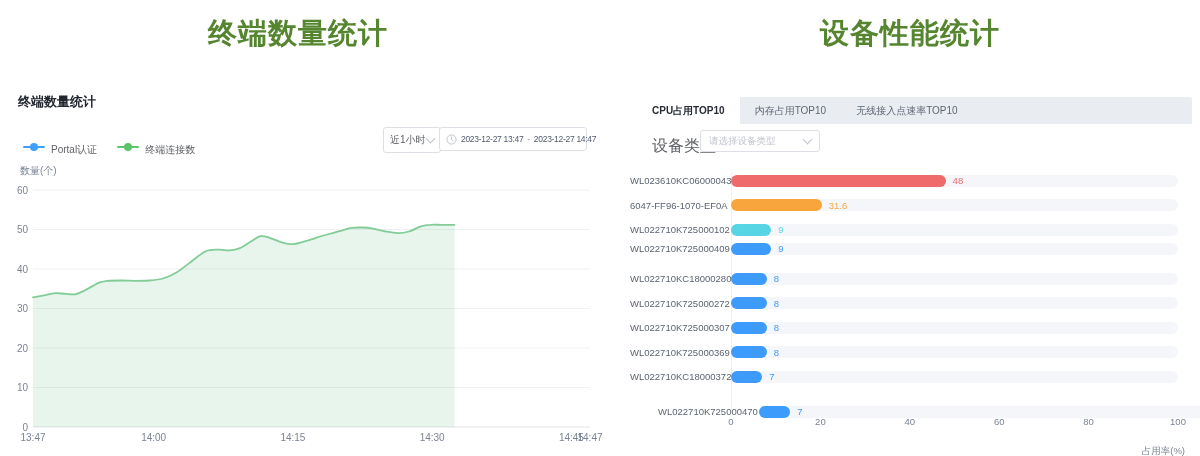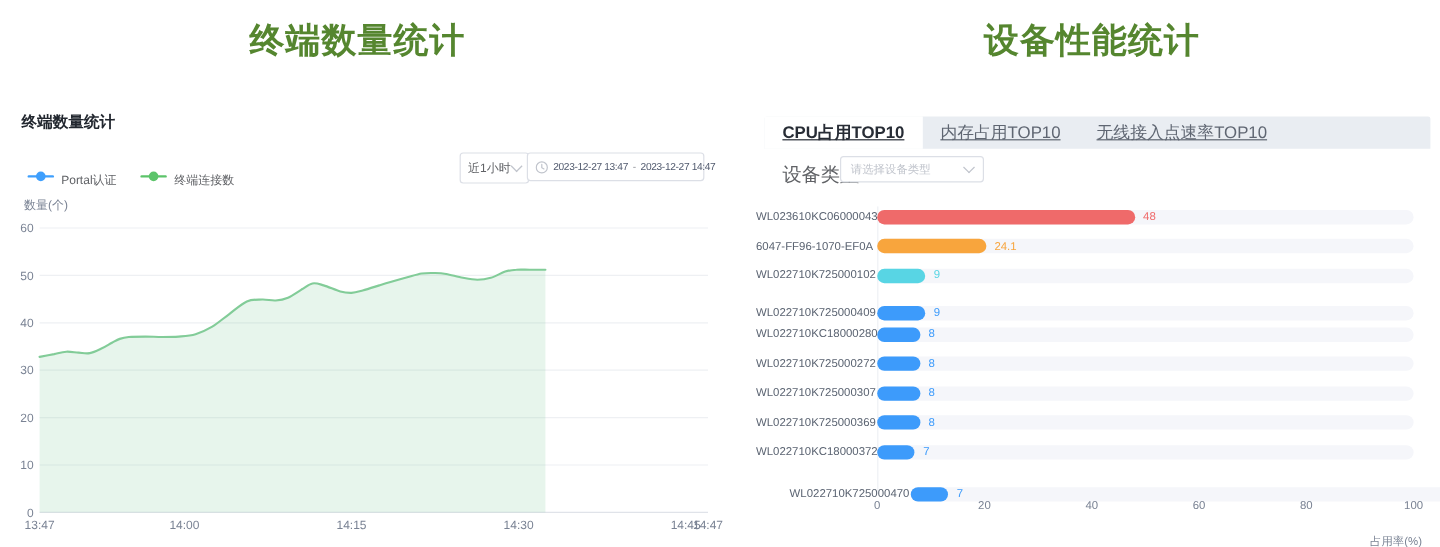--- a/index.html
+++ b/index.html
@@ -45,22 +45,22 @@
   .legend-label{font-size:10px;color:#606266;}
 
   #line-chart-svg{left:0;top:160px;}
 
   
   #tab-strip{
     left:637px;top:97px;width:555px;height:27px;background:#e9edf2;
     display:flex;align-items:stretch;border-radius:2px 2px 0 0;
   }
   .tab{
-    display:flex;align-items:center;padding:0 15px;font-size:14px;color:#5f6672;
-    cursor:pointer;white-space:nowrap;text-decoration:underline;
+    display:flex;align-items:center;padding:0 15px;font-size:10px;color:#5f6672;
+    cursor:pointer;white-space:nowrap;
   }
   .tab.active{background:#ffffff;font-weight:bold;color:#272c35;}
 
   #device-type-label{left:652px;top:136px;font-size:16px;color:#606266;}
   #device-type-select{left:700px;top:130px;width:120px;justify-content:space-between;padding:0 8px;height:22px;}
   #device-type-select .placeholder{font-size:9.5px;color:#c0c4cc;white-space:nowrap;}
 
   #bar-chart{left:630px;top:168px;width:570px;height:288px;}
   .bar-row{position:absolute;left:0;width:100%;height:25px;}
   .bar-row .cat-label{
@@ -160,29 +160,29 @@
 <div class="bar-row" style="top: 0px;">
       <div class="cat-label">WL023610KC06000043</div>
       <div class="track"></div>
       <div class="bar" style="width: 214.6px; background: rgb(239, 106, 106);"></div>
       <div class="val" style="left: 322.6px; color: rgb(239, 106, 106);">48</div>
     </div>
     <div class="bar-row" style="top: 24.5px;">
       <div class="cat-label">6047-FF96-1070-EF0A</div>
       <div class="track"></div>
       <div class="bar" style="width: 90.7px; background: rgb(248, 165, 61);"></div>
-      <div class="val" style="left: 198.7px; color: rgb(248, 165, 61);">24.1</div>
+      <div class="val" style="left: 198.7px; color: rgb(248, 165, 61);">31.6</div>
     </div>
     <div class="bar-row" style="top: 49px;">
       <div class="cat-label">WL022710K725000102</div>
       <div class="track"></div>
       <div class="bar" style="width: 40.2px; background: rgb(88, 213, 228);"></div>
       <div class="val" style="left: 148.2px; color: rgb(88, 213, 228);">9</div>
     </div>
-    <div class="bar-row" style="top: 68px; margin-top: 12px;">
+    <div class="bar-row" style="top: 68px;">
       <div class="cat-label">WL022710K725000409</div>
       <div class="track"></div>
       <div class="bar" style="width: 40.2px; background: rgb(61, 155, 251);"></div>
       <div class="val" style="left: 148.2px; color: rgb(61, 155, 251);">9</div>
     </div>
     <div class="bar-row" style="top: 98px;">
       <div class="cat-label">WL022710KC18000280</div>
       <div class="track"></div>
       <div class="bar" style="width: 35.8px; background: rgb(61, 155, 251);"></div>
       <div class="val" style="left: 143.8px; color: rgb(61, 155, 251);">8</div>

